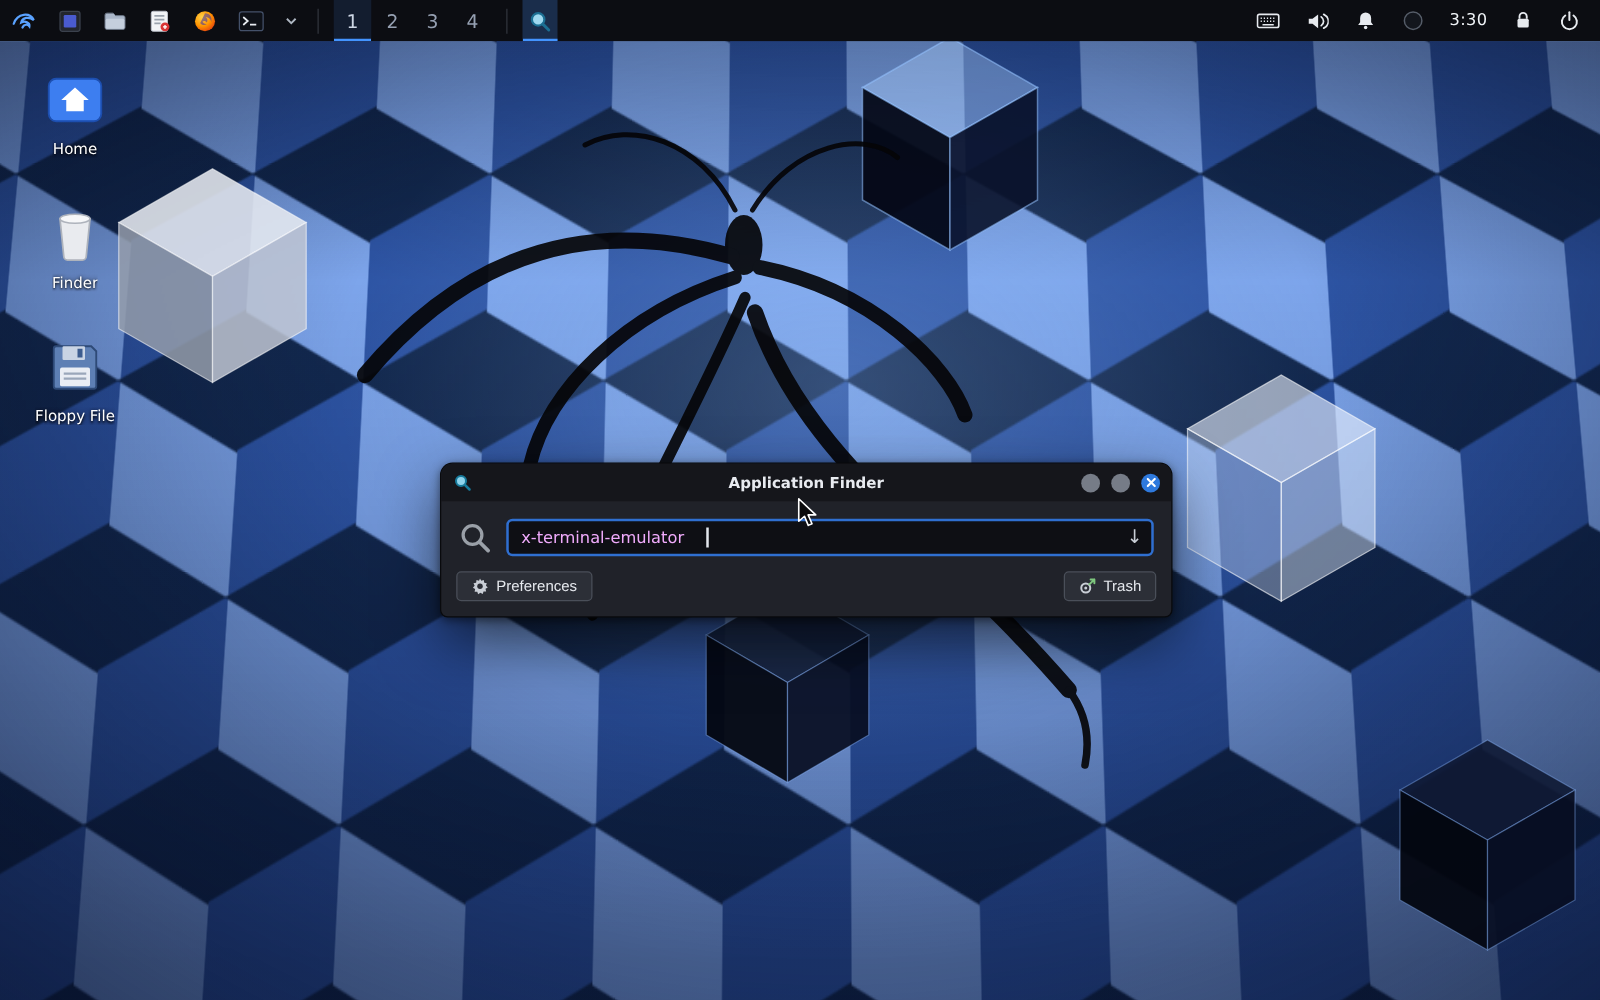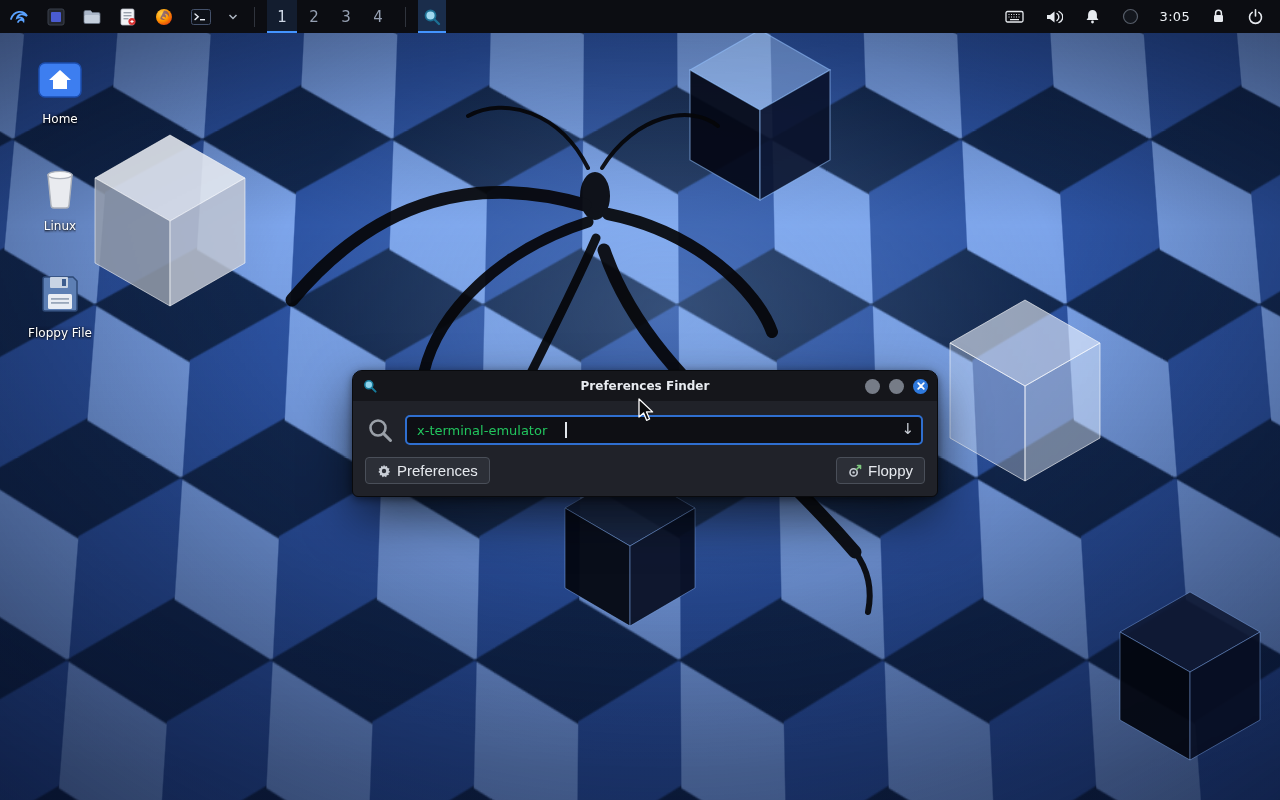--- a/index.html
+++ b/index.html
@@ -73,29 +73,29 @@
            font-weight:bold; color:#e8ebf0; pointer-events:none; }
   .winctl { margin-left:auto; display:flex; gap:9px; z-index:2; }
   .win-btn { width:15px; height:15px; border-radius:50%; background:#767c87;
              display:flex; align-items:center; justify-content:center; }
   .win-btn.close { background:#2e79dd; }
   .dbody { padding:10px 10px 10px; }
   .search-row { display:flex; align-items:center; gap:11px; padding:4px 4px 12px; }
   .input-wrap { position:relative; flex:1; }
   .finder-input {
     width:100%; height:30px; background:#0e0f14; border:2px solid #2f6fd0; border-radius:5px;
-    color:#22c55e; font-size:13px; font-family:"DejaVu Sans","Liberation Sans",sans-serif;
+    color:#f0abfc; font-size:13px; font-family:"DejaVu Sans","Liberation Sans",sans-serif;
     padding:0 28px 0 10px; outline:none;
   }
   .caret { position:absolute; left:160px; top:7px; width:1.5px; height:16px; background:#e2e6ec; }
   .dd-arrow { position:absolute; right:9px; top:5px; font-size:15px; color:#c9ced6; }
   .btn-row { display:flex; justify-content:space-between; align-items:center; padding:0 2px 2px; }
   .dlg-btn { display:inline-flex; align-items:center; gap:6px; background:#2c2f37;
              border:1px solid #4a4f59; border-radius:4px; padding:4px 11px;
-             color:#e6e9ee; font-size:15px; }
+             color:#e6e9ee; font-size:12px; }
 
   
   .pointer { position:absolute; left:637px; top:398px; z-index:99; }
 
   svg { display:block; }
 </style>
 </head>
 <body>
 
 <div id="stage">
@@ -246,21 +246,21 @@
           <path d="M8.5,2 a4.4,4.4 0 0 1 4.4,4.4 v3.3 l1.6,2.3 H2.5 l1.6,-2.3 V6.4 A4.4,4.4 0 0 1 8.5,2 z" fill="#e7eaef"></path>
           <circle cx="8.5" cy="14" r="1.4" fill="#e7eaef"></circle>
         </svg>
       </div>
       <div class="pbtn">
         <svg width="17" height="17" viewBox="0 0 17 17">
           <circle cx="8.5" cy="8.5" r="7" fill="#13161d" stroke="#555c68" stroke-width="1.2"></circle>
         </svg>
       </div>
       <div class="pbtn">
-        <span class="clock">3:05</span>
+        <span class="clock">3:30</span>
       </div>
       <div class="pbtn">
         <svg width="15" height="17" viewBox="0 0 15 17">
           <path d="M4.6,7 V5.2 a2.9,2.9 0 0 1 5.8,0 V7" stroke="#e7eaef" stroke-width="1.5" fill="none"></path>
           <rect x="3" y="7" width="9" height="7" rx="1.2" fill="#e7eaef"></rect>
         </svg>
       </div>
       <div class="pbtn">
         <svg width="17" height="17" viewBox="0 0 17 17">
           <path d="M5.2,4.4 A6,6 0 1 0 11.8,4.4" stroke="#e7eaef" stroke-width="1.6" fill="none" stroke-linecap="round"></path>
@@ -283,21 +283,21 @@
     </div>
 
 
     <div class="desk-item">
       <div class="dicon">
         <svg width="40" height="44" viewBox="0 0 40 44">
           <path d="M8,10 h24 l-3,30 a3,3 0 0 1 -3,3 H14 a3,3 0 0 1 -3,-3 z" fill="#e9ebef" stroke="#aeb3bc" stroke-width="1.4"></path>
           <ellipse cx="20" cy="10" rx="12" ry="3.6" fill="#f6f7f9" stroke="#aeb3bc" stroke-width="1.3"></ellipse>
         </svg>
       </div>
-      <div class="dlabel">Linux</div>
+      <div class="dlabel">Finder</div>
     </div>
 
 
     <div class="desk-item">
       <div class="dicon">
         <svg width="42" height="42" viewBox="0 0 42 42">
           <path d="M4,6 a2,2 0 0 1 2,-2 h28 l4,4 v28 a2,2 0 0 1 -2,2 H6 a2,2 0 0 1 -2,-2 z" fill="#5d7fb4" stroke="#2e4a77" stroke-width="1.5"></path>
           <rect x="11" y="4" width="18" height="11" rx="1" fill="#c9d4e4"></rect>
           <rect x="23" y="6" width="4" height="7" fill="#3c5c8e"></rect>
           <rect x="9" y="21" width="24" height="15" rx="1.5" fill="#e9edf4"></rect>
@@ -309,21 +309,21 @@
     </div>
   </div>
 
   <div class="dialog">
 
     <div class="titlebar">
       <svg width="16" height="16" viewBox="0 0 16 16">
         <circle cx="6.8" cy="6.8" r="4" fill="#8fd4ec" stroke="#177b9c" stroke-width="1.6"></circle>
         <line x1="10" y1="10" x2="13.6" y2="13.6" stroke="#177b9c" stroke-width="2" stroke-linecap="round"></line>
       </svg>
-      <div class="title">Preferences Finder</div>
+      <div class="title">Application Finder</div>
       <div class="winctl">
         <div class="win-btn"></div>
         <div class="win-btn"></div>
         <div class="win-btn close">
           <svg width="8" height="8" viewBox="0 0 8 8">
             <path d="M1.2,1.2 L6.8,6.8 M6.8,1.2 L1.2,6.8" stroke="#ffffff" stroke-width="1.7" stroke-linecap="round"></path>
           </svg>
         </div>
       </div>
     </div>
@@ -350,21 +350,21 @@
             <circle cx="7" cy="7" r="2.2" fill="#2c2f37"></circle>
           </svg>
           <span>Preferences</span>
         </button>
         <button class="dlg-btn">
           <svg width="14" height="14" viewBox="0 0 14 14">
             <circle cx="5.6" cy="8.4" r="3.6" fill="none" stroke="#c9ced6" stroke-width="1.6"></circle>
             <circle cx="5.6" cy="8.4" r="1.2" fill="#c9ced6"></circle>
             <path d="M8.5,5.5 L12.5,1.5 M12.5,1.5 h-3 M12.5,1.5 v3" stroke="#7ec77e" stroke-width="1.6" fill="none" stroke-linecap="round"></path>
           </svg>
-          <span>Floppy</span>
+          <span>Trash</span>
         </button>
       </div>
     </div>
   </div>
 
   <svg class="pointer" width="20" height="24" viewBox="0 0 20 24">
     <path d="M2,1 L2,19 L6.6,15 L9.6,22.3 L12.6,21 L9.5,13.9 L15.6,13.9 Z" fill="#0b0b0d" stroke="#ffffff" stroke-width="1.3" stroke-linejoin="round"></path>
   </svg>
 
 </div>

